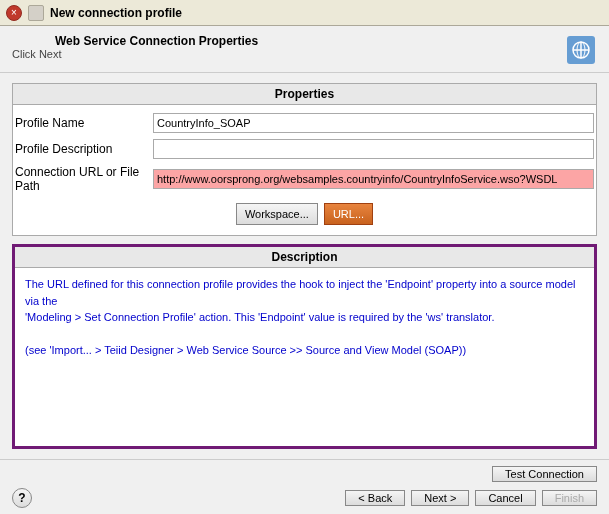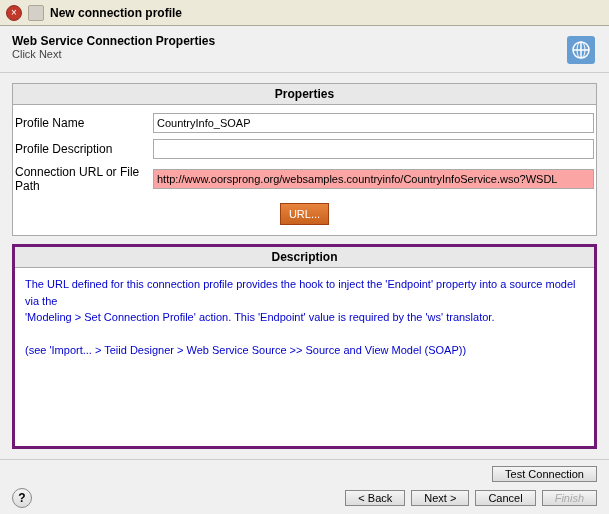--- a/index.html
+++ b/index.html
@@ -69,20 +69,21 @@
       justify-content: space-between;
       align-items: flex-start;
     }
     .header-text {
       display: flex;
       flex-direction: column;
     }
     .header-title {
       font-weight: bold;
       font-size: 12px;
+      margin-left: 43px;
     }
     .header-subtitle {
       font-size: 11px;
       color: #444;
     }
 
     
     .form-area {
       background: #f0f0f0;
       padding: 10px 12px;
@@ -202,21 +203,20 @@
       height: 16px;
       padding: 1px 12px;
       border: 1px solid #888;
       background: linear-gradient(to bottom, #f5f5f5, #dcdcdc);
       cursor: pointer;
       font-size: 11px;
     }
     .btn-nav:disabled {
       color: #aaa;
       cursor: default;
-      font-style: italic;
     }
     .help-icon {
       width: 20px;
       height: 20px;
       border: 1px solid #888;
       border-radius: 50%;
       display: flex;
       align-items: center;
       justify-content: center;
       font-size: 12px;
@@ -268,20 +268,21 @@
           <span class="form-label">Profile Description</span>
           <input class="form-input" type="text" style="">
         </div>
 
         <div class="form-row">
           <span class="form-label">Connection URL or File Path</span>
           <input class="form-input url-input" type="text" value="http://www.oorsprong.org/websamples.countryinfo/CountryInfoService.wso?WSDL" style="">
         </div>
 
         <div class="button-row">
+          <button class="btn">Workspace...</button>
           <button class="btn btn-active">URL...</button>
         </div>
 
       </div>
     </div>
 
     <div class="description-box">
       <div class="description-header">Description</div>
       <div class="description-content">
         <span>The URL defined for this connection profile provides the hook to inject the 'Endpoint' property into a source model via the</span>

